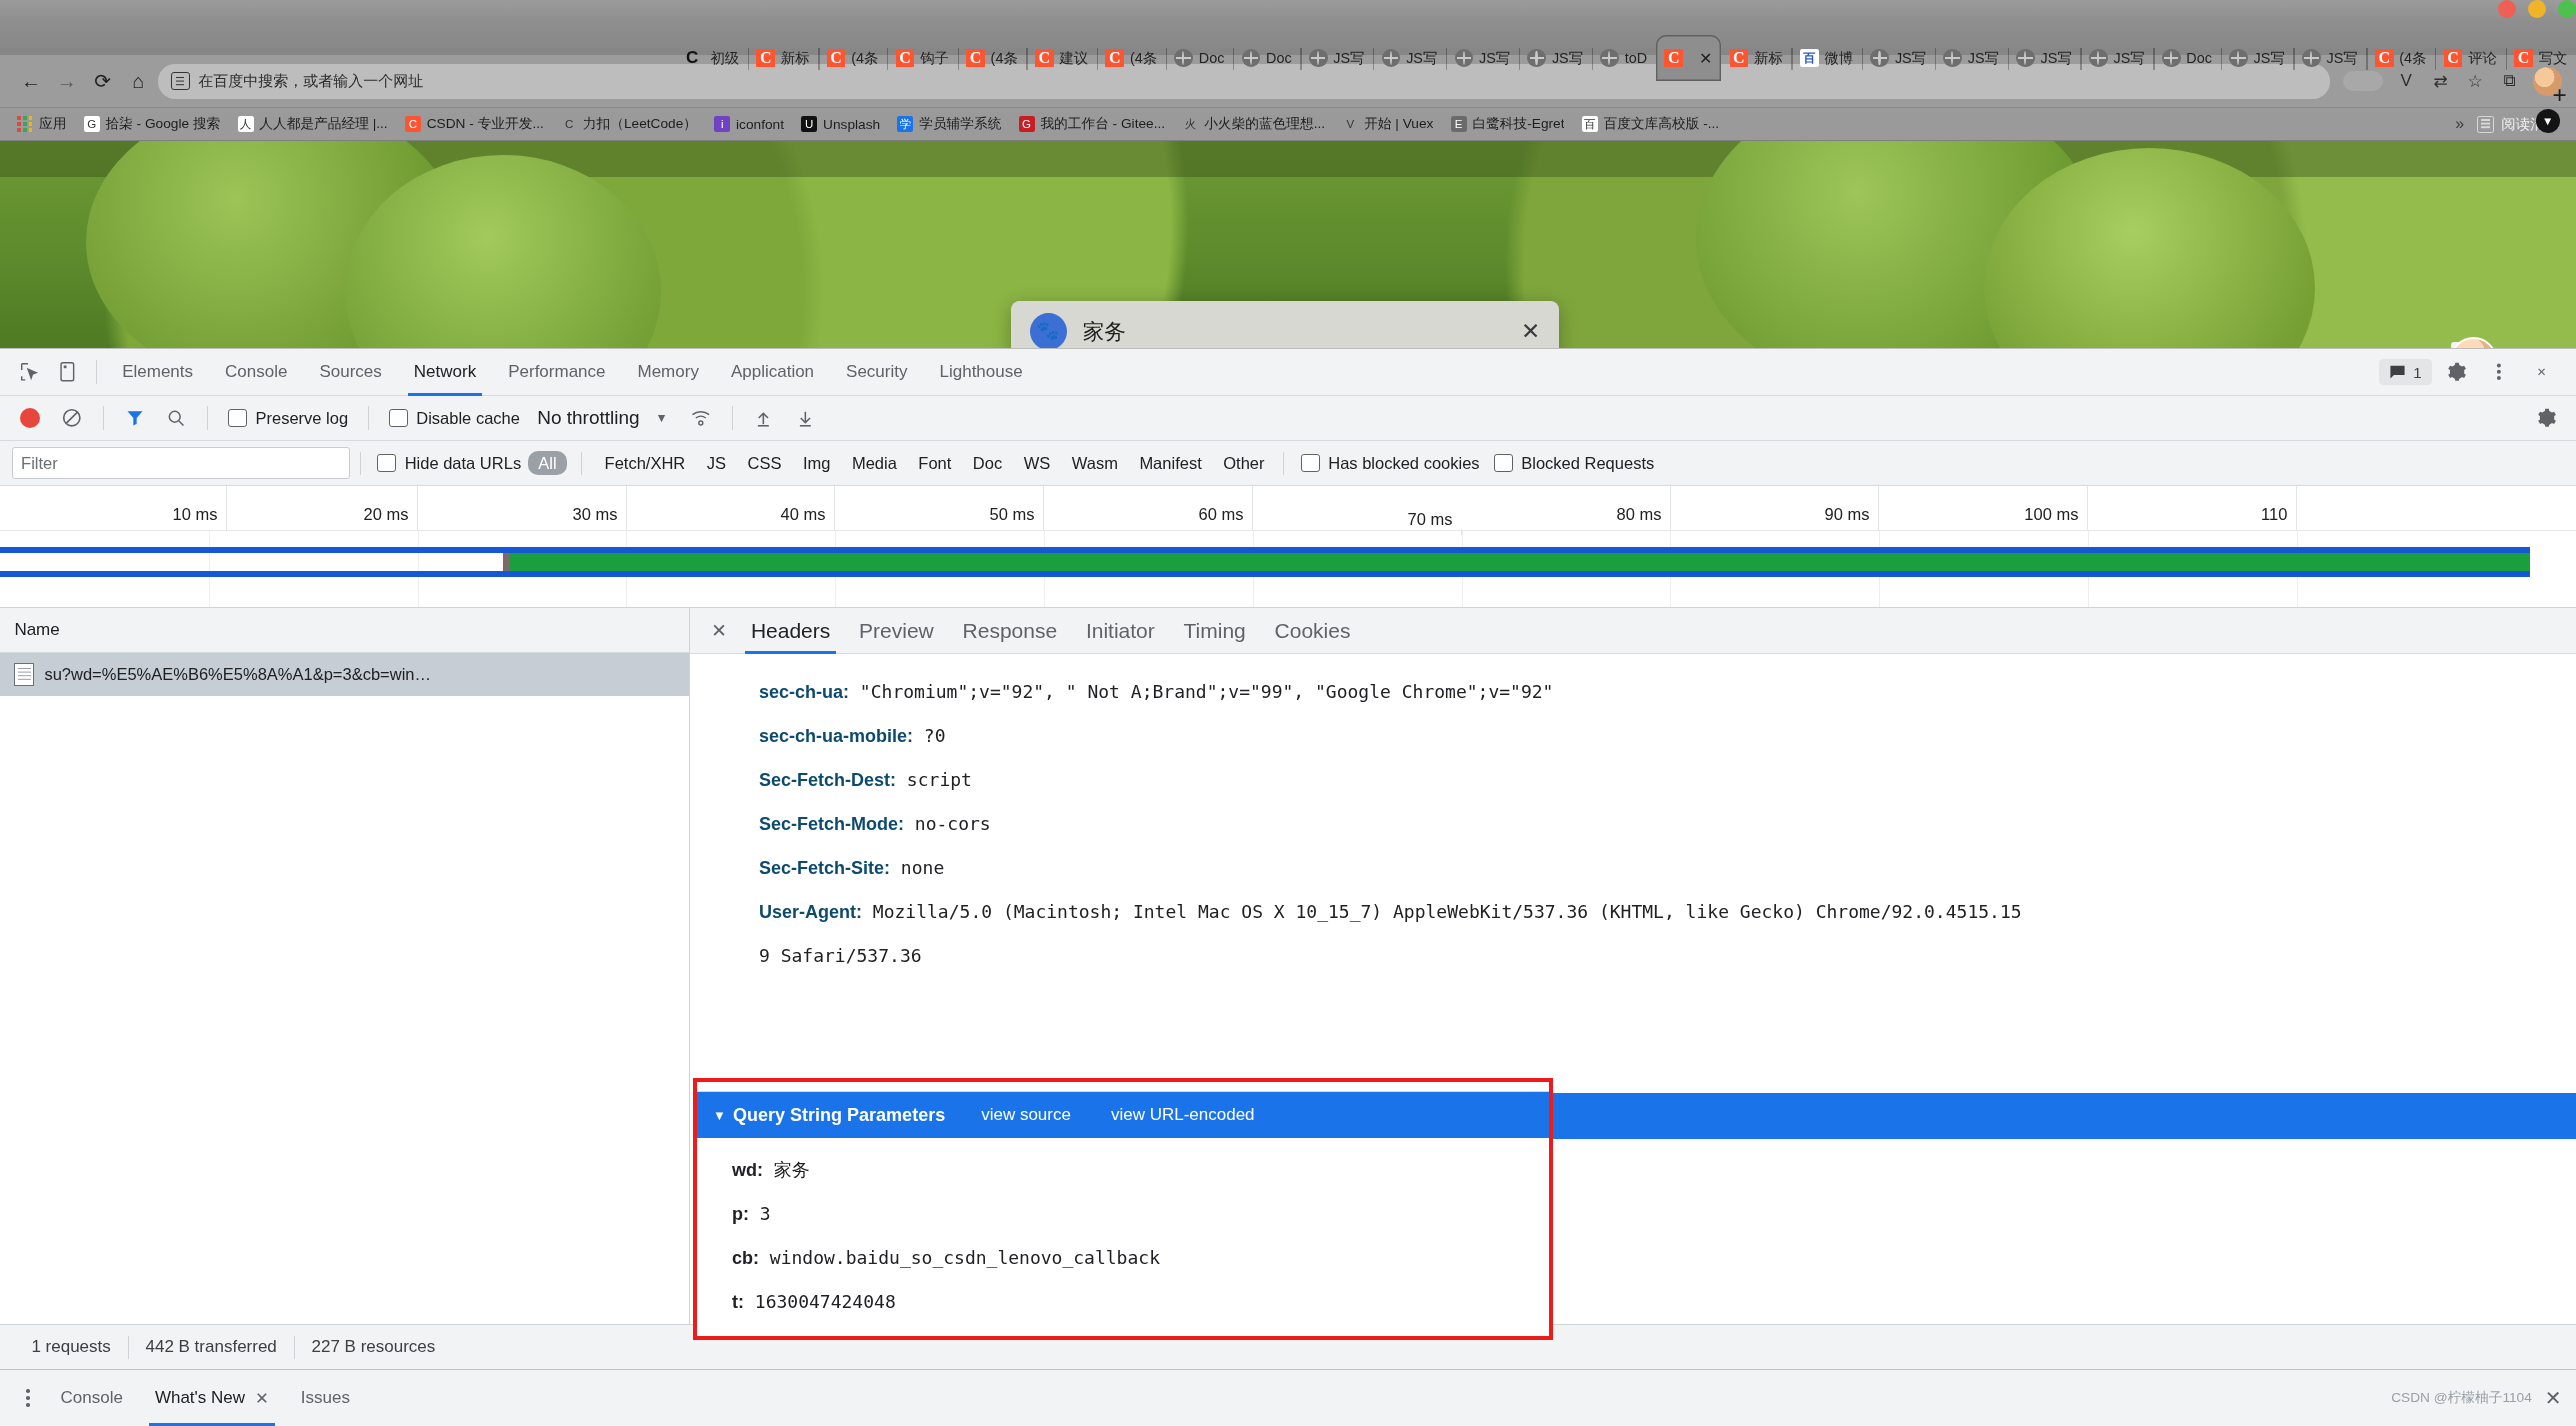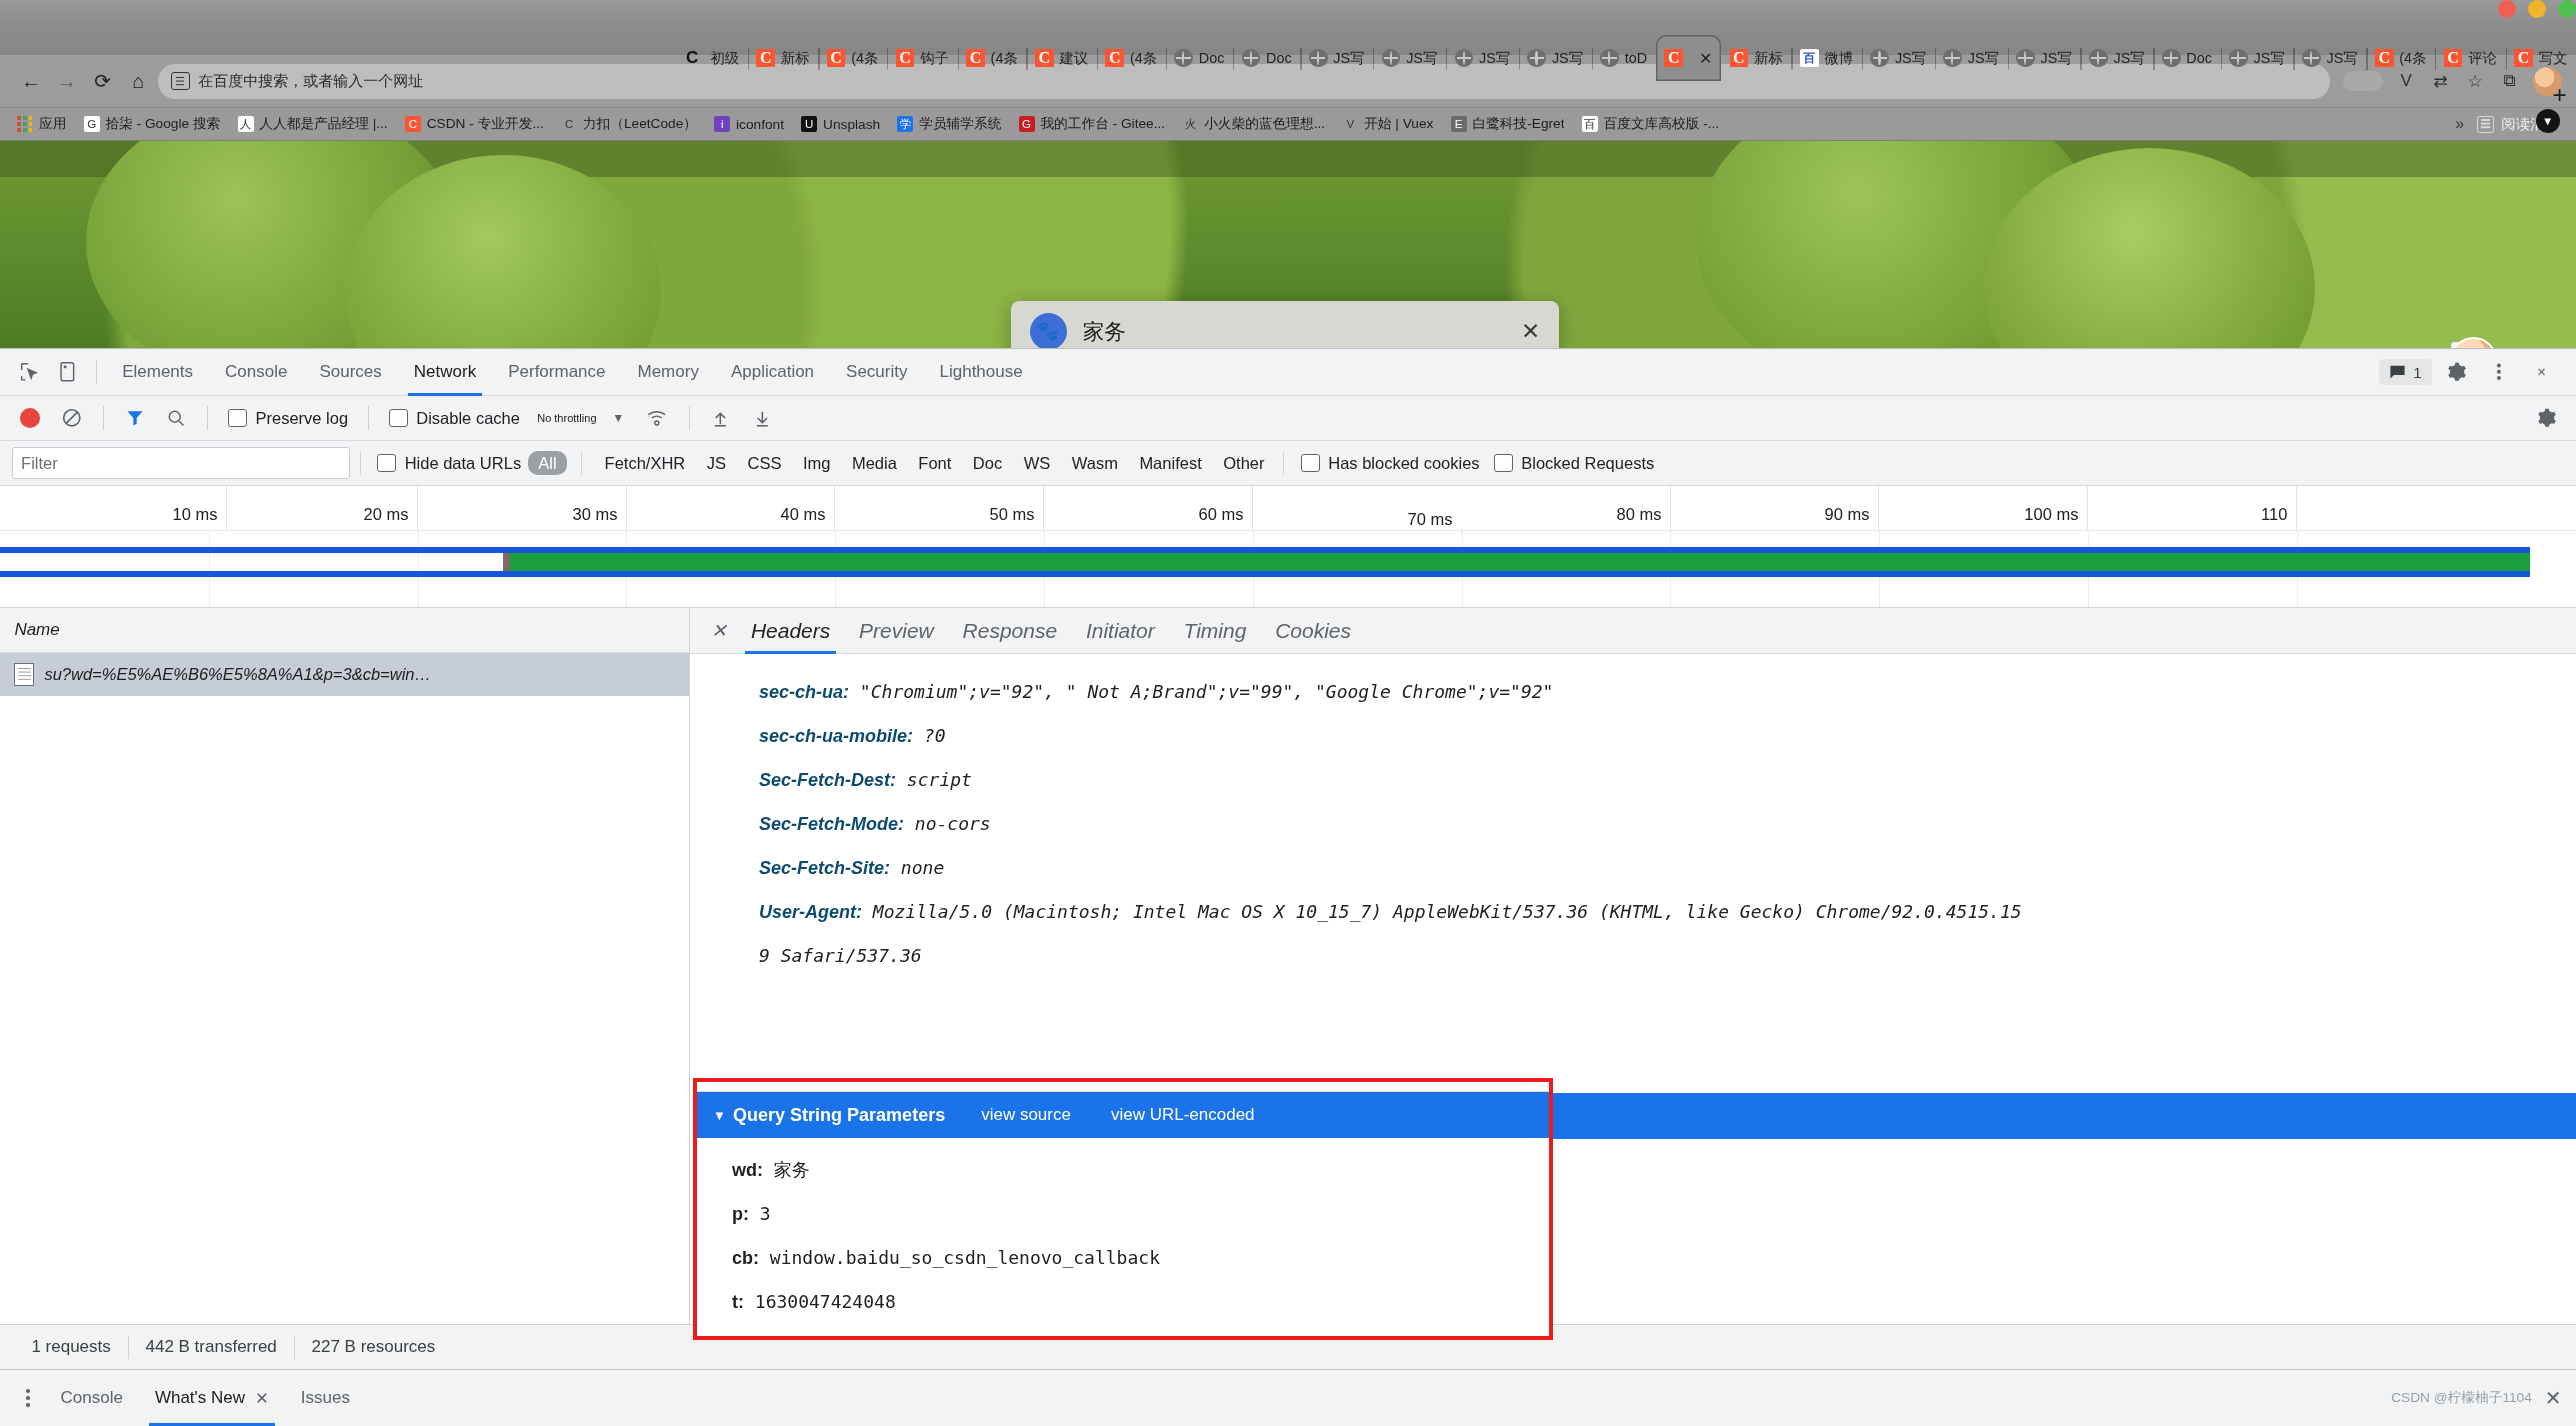--- a/index.html
+++ b/index.html
@@ -152,21 +152,21 @@
     padding: 4.3px 10px; font-size: 15px; color: #3c4043; }
 
   .dt-toolbar { height: 45px; background: #f1f3f4; display: flex; align-items: center; gap: 4.3px;
     padding: 0 11.5px; border-bottom: 0.7px solid #d7dadd; }
   .tb-btn { width: 37px; height: 37px; display: flex; align-items: center; justify-content: center;
     color: #5f6368; font-size: 17px; }
   .rec-dot { width: 20px; height: 20px; border-radius: 50%; background: #e8453c; }
   .tb-sep { width:0.7px; height: 24.4px; background:#cfd3d6; margin: 0 8.6px; }
   .cbx { width: 18.7px; height: 18.7px; border: 1.4px solid #5f6368; border-radius: 2.9px; background: #fff; flex:0 0 auto; }
   .cblabel { display: flex; align-items: center; gap: 8.6px; font-size: 16.5px; color: #202124; padding: 0 7.2px; }
-  .throttle { font-size: 11px; color: #202124; padding-left: 5.8px; }
+  .throttle { font-size: 19px; color: #202124; padding-left: 5.8px; }
   .caret { color: #5f6368; font-size: 12.2px; padding: 0 10px 0 11.5px; }
   .tb-right { margin-left: auto; display: flex; align-items: center; }
 
   .dt-filterbar { height: 45px; background: #f1f3f4; display: flex; align-items: center; gap: 0;
     padding: 0 11.5px; border-bottom: 0.7px solid #d7dadd; }
   .filter-input { width: 338px; height: 32px; background: #fff; border: 0.7px solid #c8ccd0; border-radius: 2.9px;
     display: flex; align-items: center; padding: 0 8.6px; font-size: 16.5px; color: #6b6f73; }
   .fb-sep { width:0.7px; height:23px; background:#cfd3d6; margin: 0 10px; }
   .rtype { font-size: 16.5px; color: #202124; padding: 2.9px 8.6px; border-radius: 10px; }
   .rtype.on { background: #9aa0a6; color: #fff; padding: 2.9px 10px; }
@@ -179,21 +179,21 @@
      padding: 0 8.6px 5.8px 0; }
   .ov-body { position: relative; height: 76px; }
   .ov-grid { position: absolute; inset: 0; }
   .ov-grid span { position: absolute; top: 0; bottom: 0; border-right: 0.7px solid #eceef0; }
   .ov-blue-top { position: absolute; left: 0; right: 46px; top: 16px; height: 5.8px; background: #1558d6; }
   .ov-blue-bot { position: absolute; left: 0; right: 46px; top: 40px; height: 5.8px; background: #1558d6; }
   .ov-green { position: absolute; left: 510px; right: 46px; top: 21.6px; height: 18.7px; background: #1b9e3e; }
   .ov-grey { position: absolute; left: 503px; width: 10px; top: 21.6px; height: 18.7px; background: #7c6a6a; }
 
   
-  .dt-main { flex: 1; display: flex; min-height: 0; border-bottom: 0.7px solid #cfd3d6; font-style: italic; }
+  .dt-main { flex: 1; display: flex; min-height: 0; border-bottom: 0.7px solid #cfd3d6; }
   .req-list { width: 690px; border-right: 0.7px solid #cfd3d6; display: flex; flex-direction: column; background:#fff; }
   .rl-head { height: 45px; background: #f1f3f4; display: flex; align-items: center; padding-left: 14.4px;
     font-size: 17px; color: #202124; border-bottom: 0.7px solid #d7dadd; }
   .rl-row { height: 43px; display: flex; align-items: center; gap: 10px; padding-left: 14.4px;
     background: #c6cdd4; font-size: 16.5px; color: #202124; }
   .doc-ico { width: 20px; height: 23px; border: 1.4px solid #6b7078; background: #fff; position: relative; flex:0 0 auto; }
   .doc-ico::after { content:""; position:absolute; left:2.9px; top:3.6px; right:2.9px; height:1.4px; background:#9aa0a6;
     box-shadow: 0 3.6px 0 #9aa0a6, 0 7.2px 0 #9aa0a6, 0 10.8px 0 #9aa0a6; }
   .rl-name { overflow: hidden; text-overflow: ellipsis; white-space: nowrap; }
   .rl-rest { flex: 1; background: #fff; }

